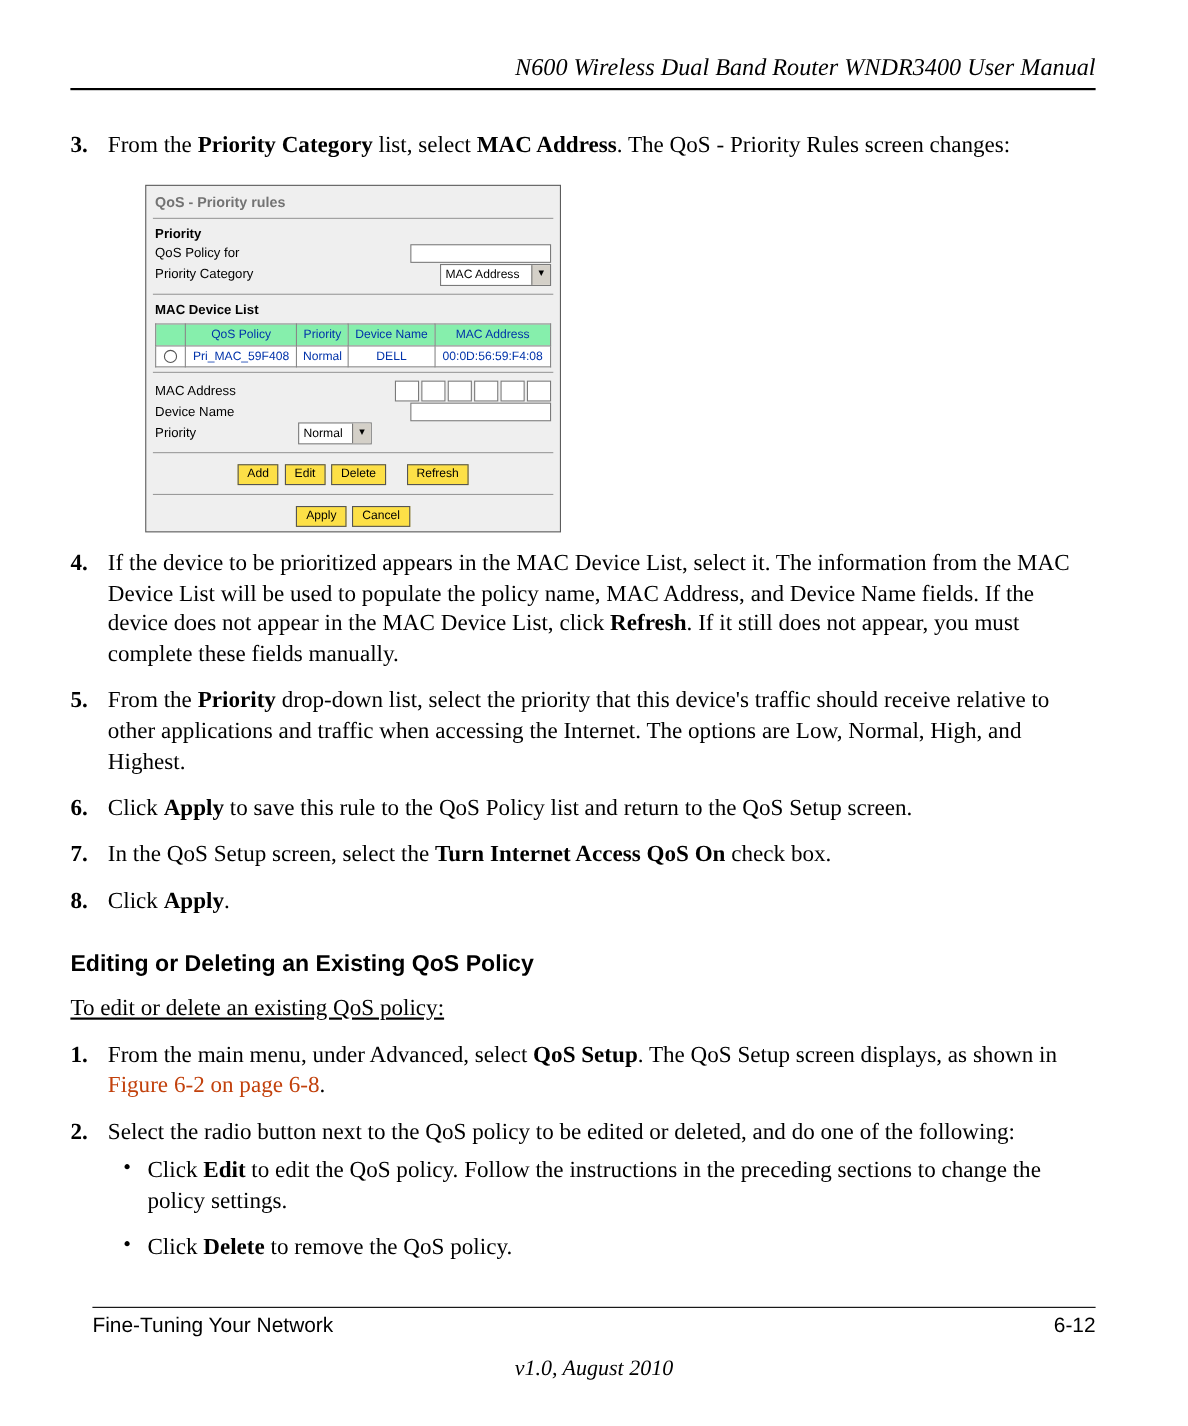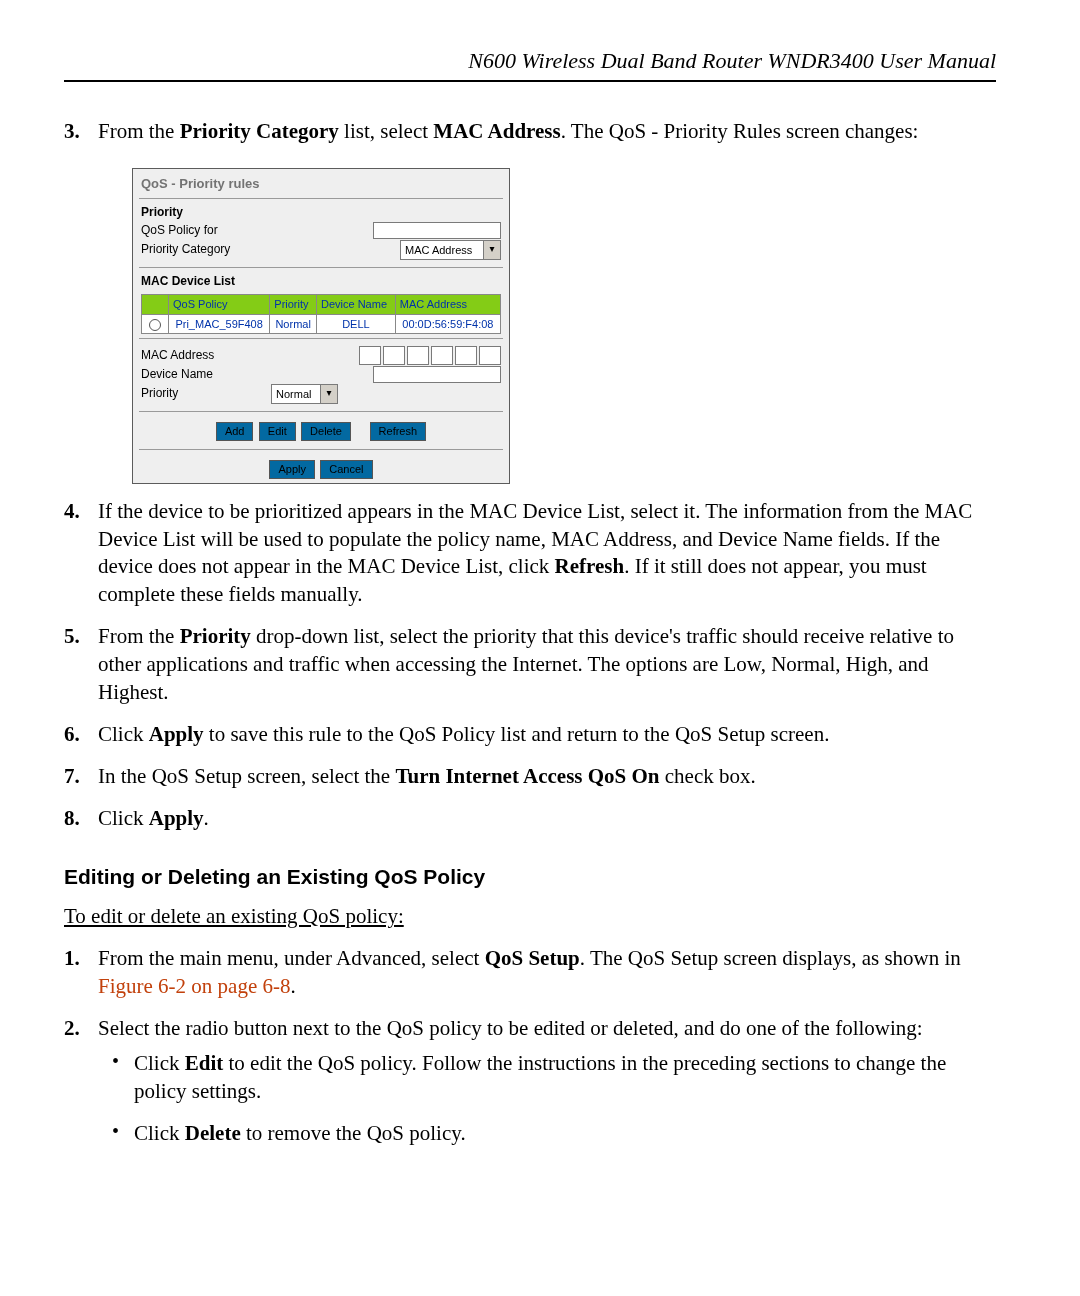--- a/index.html
+++ b/index.html
@@ -131,23 +131,23 @@
     width: calc(100% - 16px);
     margin: 2px 8px 4px 8px;
     border-collapse: collapse;
     font-size: 11px;
     background: #fff;
   }
   .fig-table th {
     border: 1px solid #888;
     color: #0033aa;
     font-weight: normal;
-    text-align: left;
+    text-align: center;
     padding: 2px 4px;
-    background:#84cc16;
+    background:#86efac;
   }
   .fig-table td {
     border: 1px solid #888;
     text-align: center;
     padding: 2px 4px;
     color: #0033aa;
   }
   .fig-table td.radio-cell {
     width: 18px;
     color:#000;
@@ -159,21 +159,21 @@
     border-radius:50%;
     background:#fff;
     vertical-align:middle;
   }
   .fig-buttons {
     text-align: center;
     padding: 6px 0 4px 0;
   }
   .fig-btn {
     display: inline-block;
-    background: #0369a1;
+    background: #fde047;
     border: 1px solid #555;
     font-size: 11px;
     padding: 1px 8px;
     margin: 0 1px;
     font-family: Arial, Helvetica, sans-serif;
   }
   .figure-caption {
     font-family: Arial, Helvetica, sans-serif;
     font-weight: bold;
     font-size: 18px;
@@ -374,14 +374,21 @@
           </li>
           <li>
             <span>Click </span><b>Delete</b><span> to remove the QoS policy.</span>
           </li>
         </ul>
       </li>
     </ol>
 
   </div>
 
+  <div class="footer">
+    <div class="footer-line">
+      <span>Fine-Tuning Your Network</span>
+      <span>6-12</span>
+    </div>
+    <div class="footer-ver">v1.0, August 2010</div>
+  </div>
 
 </div>
 
 </body></html>

